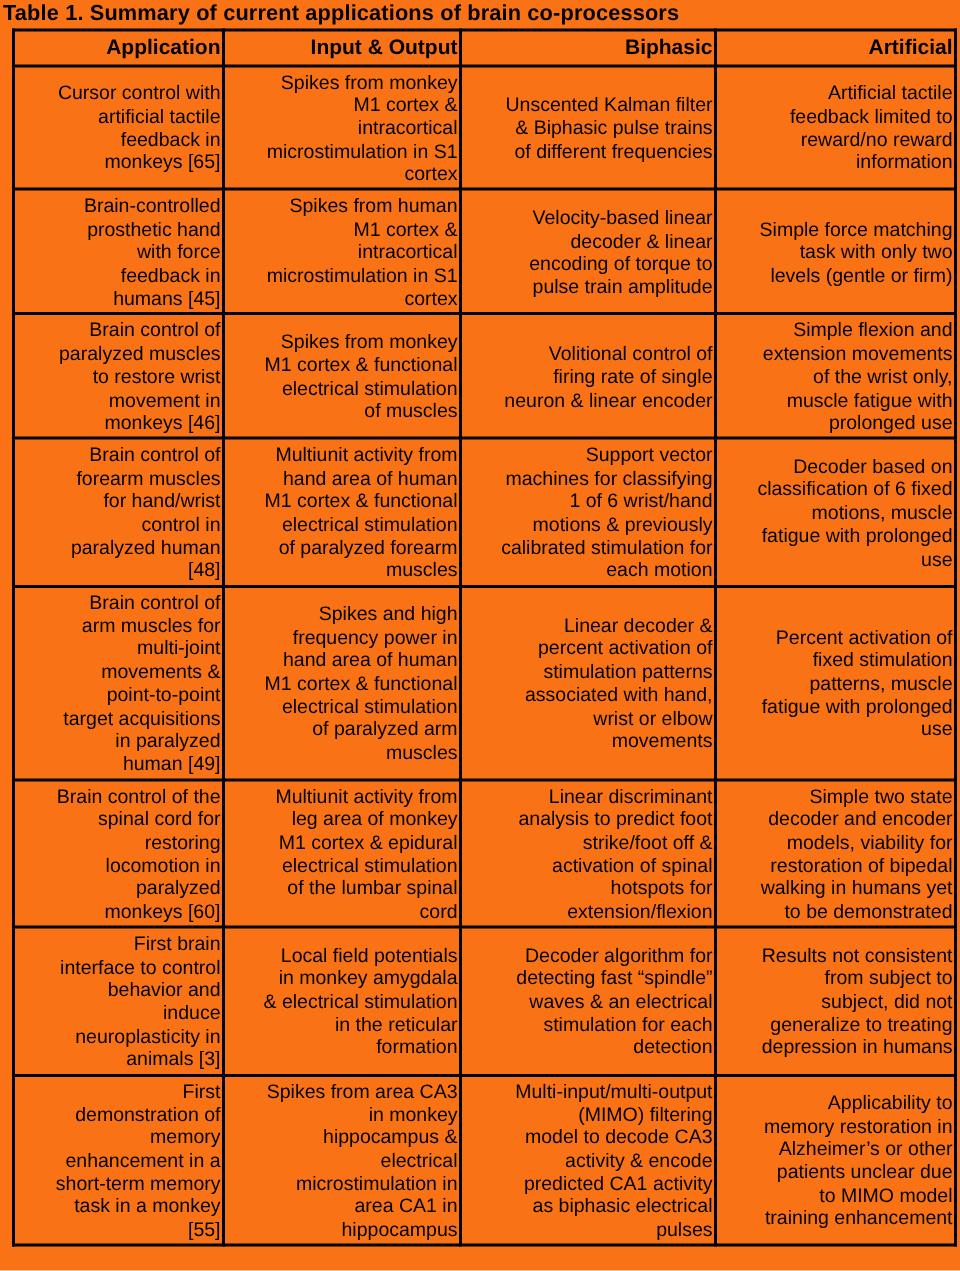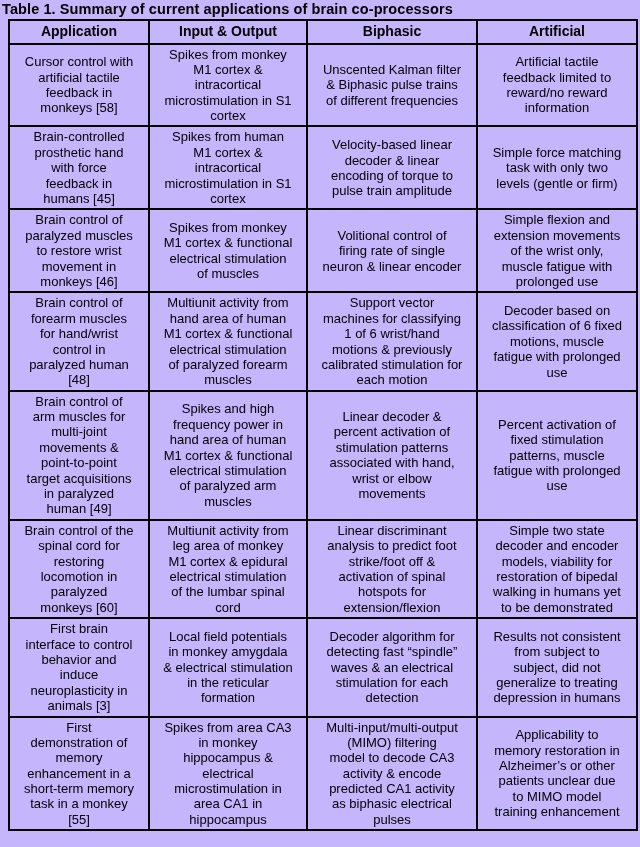--- a/index.html
+++ b/index.html
@@ -6,21 +6,21 @@
     margin: 0;
     padding: 0;
     background: #ffffff;
     color: #000000;
     font-family: "Liberation Sans", sans-serif;
   }
   .page {
     width: 640px;
     height: 847px;
     box-sizing: border-box;
-    background: #c4b5fd;
+    background: #f97316;
     overflow: hidden;
   }
   .caption {
     font-size: 14.5px;
     font-weight: bold;
     padding: 1px 0 2px 2px;
     letter-spacing: 0.1px;
     white-space: nowrap;
   }
   table.apps {
@@ -28,21 +28,21 @@
     table-layout: fixed;
     margin-left: 8px;
     width: 628px;
   }
   table.apps col.c0 { width: 140px; }
   table.apps col.c1 { width: 158px; }
   table.apps col.c2 { width: 170px; }
   table.apps col.c3 { width: 160px; }
   table.apps th, table.apps td {
     border: 2px solid #000000;
-    text-align: center;
+    text-align: right;
     vertical-align: middle;
     overflow: hidden;
   }
   table.apps th {
     font-size: 14px;
     font-weight: bold;
     padding: 2px 1px;
     line-height: 1.25;
   }
   table.apps td {
@@ -71,21 +71,21 @@
         <th>Input &amp; Output</th>
         <th>Biphasic</th>
         <th>Artificial</th>
       </tr>
     </thead>
     <tbody>
       <tr>
         <td>Cursor control with
 artificial tactile
 feedback in
-monkeys [58]</td>
+monkeys [65]</td>
         <td>Spikes from monkey
 M1 cortex &amp;
 intracortical
 microstimulation in S1
 cortex</td>
         <td>Unscented Kalman filter
 &amp; Biphasic pulse trains
 of different frequencies</td>
         <td>Artificial tactile
 feedback limited to

